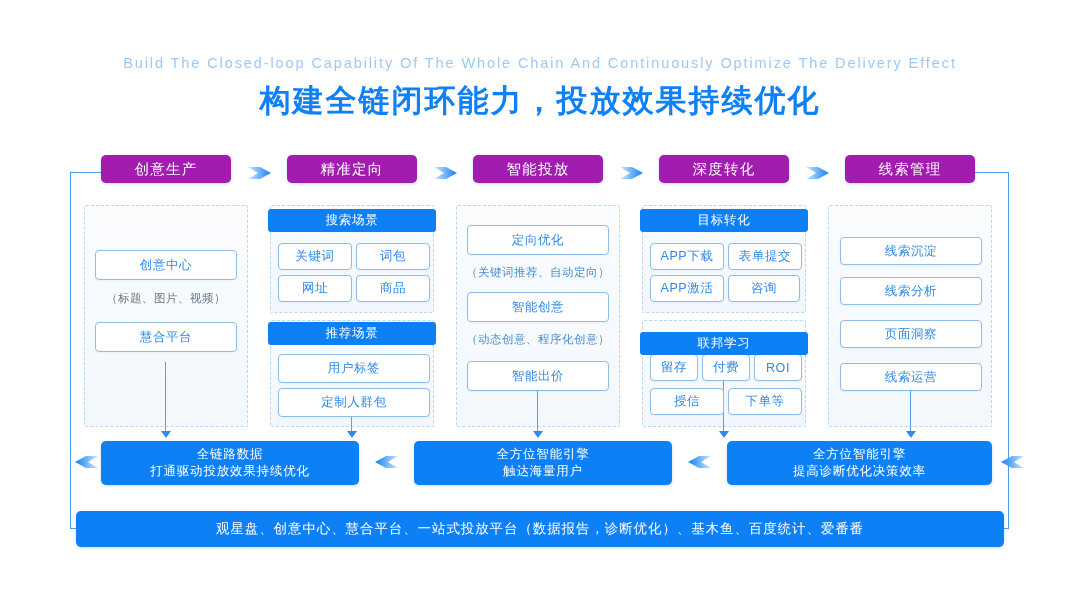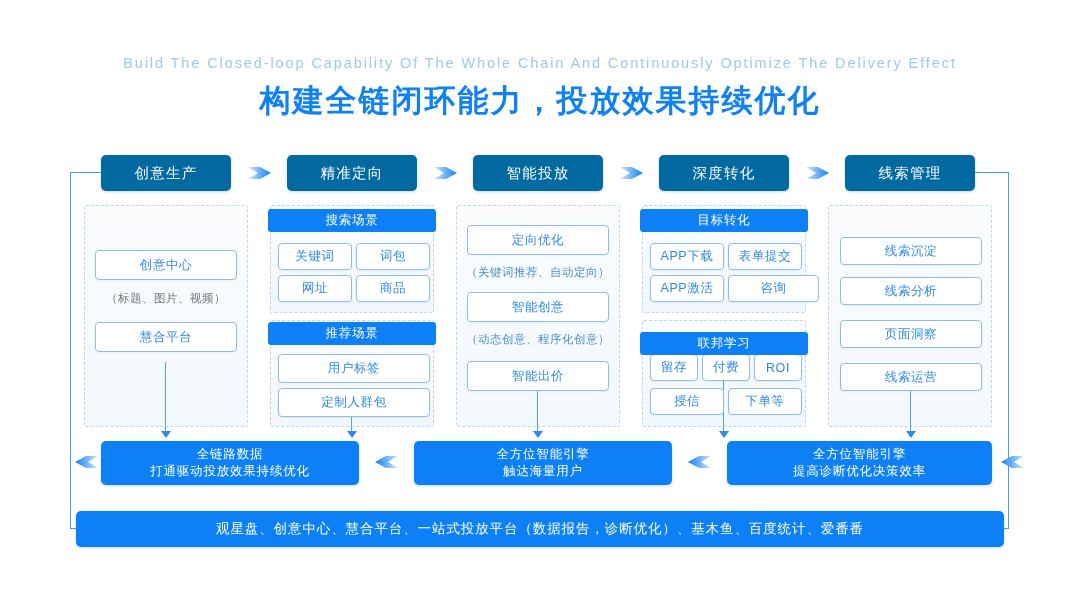--- a/index.html
+++ b/index.html
@@ -43,22 +43,22 @@
   }
   .tri-left {
     position: absolute; left: 962px; top: 167px;
     width: 0; height: 0;
     border-top: 5px solid transparent; border-bottom: 5px solid transparent;
     border-right: 7px solid #3a92ea;
   }
 
   
   .head-pill {
-    position: absolute; top: 155px; height: 36px;
-    background: #0369a1; border-radius: 5px;
+    position: absolute; top: 155px; height: 28px;
+    background: #a21caf; border-radius: 5px;
     display: flex; align-items: center; justify-content: center;
     color: #fff; font-size: 14.5px; letter-spacing: 1.2px;
     box-shadow: 0 1px 3px rgba(20,120,230,.25);
   }
 
   
   .chevron {
     position: absolute; top: 163px; width: 28px; height: 20px;
   }
   .chevron svg { display: block; }
@@ -242,21 +242,21 @@
   <div class="down-arrow" style="left:532px;top:378px;height:62px;">
     <div class="stem" style="height:54px;"></div>
       <div class="tip" style="top:53px;"></div>
   </div>
 
   <div class="sub-dash" style="left:642px;top:205px;width:164px;height:108px;"></div>
   <div class="sec-bar" style="left:640px;top:209px;width:168px;">目标转化</div>
   <div class="chip" style="left:650px;top:243px;width:74px;height:27px;">APP下载</div>
   <div class="chip" style="left:728px;top:243px;width:74px;height:27px;">表单提交</div>
   <div class="chip" style="left:650px;top:275px;width:74px;height:27px;">APP激活</div>
-  <div class="chip" style="left:728px;top:275px;width:91px;height:27px;">咨询</div>
+  <div class="chip" style="left:728px;top:275px;width:72px;height:27px;">咨询</div>
 
   <div class="sub-dash" style="left:642px;top:320px;width:164px;height:107px;"></div>
   <div class="sec-bar" style="left:640px;top:332px;width:168px;">联邦学习</div>
   <div class="chip" style="left:650px;top:354px;width:48px;height:27px;">留存</div>
   <div class="chip" style="left:702px;top:354px;width:48px;height:27px;">付费</div>
   <div class="chip" style="left:754px;top:354px;width:48px;height:27px;">ROI</div>
   <div class="chip" style="left:650px;top:388px;width:74px;height:27px;">授信</div>
   <div class="chip" style="left:728px;top:388px;width:74px;height:27px;">下单等</div>
   <div class="down-arrow" style="left:718px;top:360px;height:80px;">
     <div class="stem" style="height:72px;"></div>

